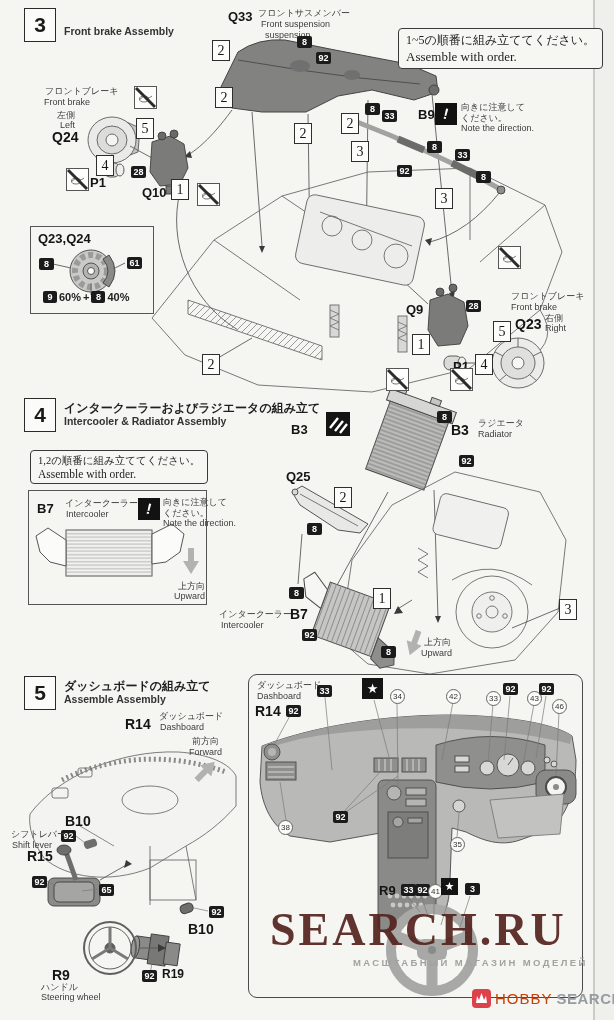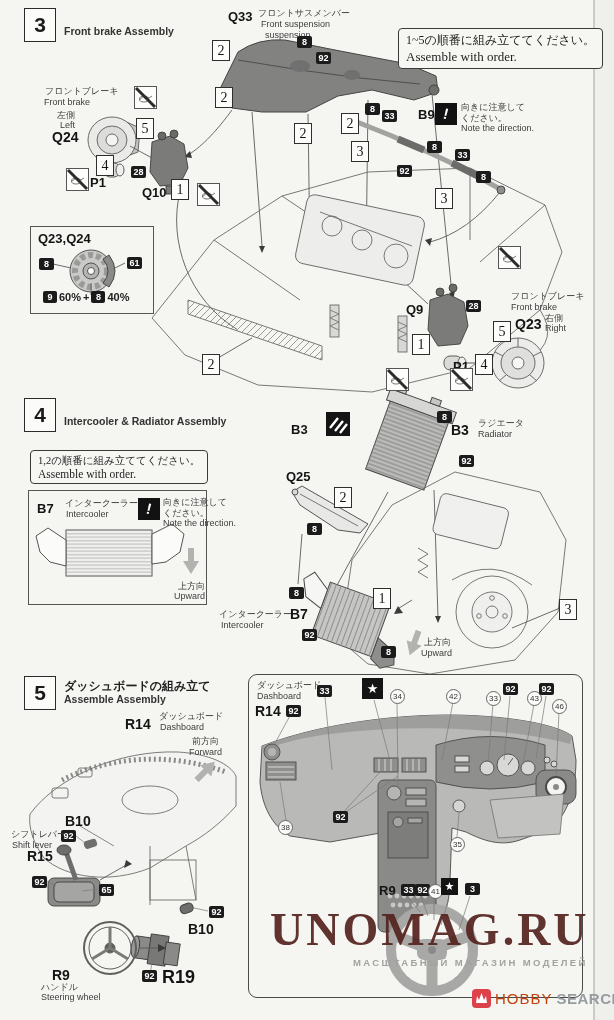--- a/index.html
+++ b/index.html
@@ -366,20 +366,21 @@
       <span class="chip">9</span>
       <span>60%</span>
       <span>+</span>
       <span class="chip">8</span>
       <span>40%</span>
     </div>
   </div>
 
   <div class="sec-head" style="left:24px;top:398px;width:340px;height:34px">
     <div class="sec-num">4</div>
+    <div class="sec-tjp">インタークーラーおよびラジエータの組み立て</div>
     <div class="sec-ten">Intercooler &amp; Radiator Assembly</div>
   </div>
   <div class="note-box small" style="left:30px;top:450px">
     <div class="note-jp">1,2の順番に組み立ててください。</div>
     <div class="note-en">Assemble with order.</div>
   </div>
   <div class="b7-box"></div>
 
   <div class="sec-head" style="left:24px;top:676px;width:300px;height:34px">
     <div class="sec-num">5</div>
@@ -530,21 +531,21 @@
       <span class="m-en" style="left: 12px; top: 840px;">Shift lever</span>
       <span class="m-part" style="left: 27px; top: 848px; font-size: 14px;">R15</span>
       <span class="m-paint" style="left: 32px; top: 876px;">92</span>
       <span class="m-paint" style="left: 99px; top: 884px;">65</span>
       <span class="m-paint" style="left: 209px; top: 906px;">92</span>
       <span class="m-part" style="left: 188px; top: 921px; font-size: 14px;">B10</span>
       <span class="m-part" style="left: 52px; top: 967px; font-size: 14px;">R9</span>
       <span class="m-jp" style="left: 41px; top: 981px;">ハンドル</span>
       <span class="m-en" style="left: 41px; top: 992px;">Steering wheel</span>
       <span class="m-paint" style="left: 142px; top: 970px;">92</span>
-      <span class="m-part" style="left: 162px; top: 967px; font-size: 18px;">R19</span>
+      <span class="m-part" style="left: 162px; top: 967px; font-size: 12px;">R19</span>
       <span class="m-jp" style="left: 257px; top: 679px;">ダッシュボード</span>
       <span class="m-en" style="left: 257px; top: 691px;">Dashboard</span>
       <span class="m-part" style="left: 255px; top: 703px; font-size: 14px;">R14</span>
       <span class="m-paint" style="left: 286px; top: 705px;">92</span>
       <span class="m-paint" style="left: 317px; top: 685px;">33</span>
       <span class="m-star" style="left: 362px; top: 678px;">★</span>
       <span class="m-circle" style="left: 390px; top: 689px;">34</span>
       <span class="m-circle" style="left: 446px; top: 689px;">42</span>
       <span class="m-circle" style="left: 486px; top: 691px;">33</span>
       <span class="m-paint" style="left: 503px; top: 683px;">92</span>
@@ -555,21 +556,21 @@
       <span class="m-paint" style="left: 333px; top: 811px;">92</span>
       <span class="m-circle" style="left: 450px; top: 837px;">35</span>
       <span class="m-part" style="left: 379px; top: 883px; font-size: 13px;">R9</span>
       <span class="m-paint" style="left: 401px; top: 884px;">33</span>
       <span class="m-paint" style="left: 415px; top: 884px;">92</span>
       <span class="m-circle" style="left: 428px; top: 884px;">41</span>
       <span class="m-star" style="left: 441px; top: 878px; width: 17px; height: 17px; line-height: 17px; font-size: 11px;">★</span>
       <span class="m-paint" style="left: 465px; top: 883px;">3</span>
     </div>
 
-  <div class="wm">UNOMAG.RU</div>
+  <div class="wm">SEARCH.RU</div>
   <div class="wm-sub">МАСШТАБНЫЙ МАГАЗИН МОДЕЛЕЙ</div>
   <div class="hslogo">
     <span class="hs-icon">
       <svg width="19" height="19" viewBox="0 0 19 19" style="position:absolute;left:0;top:0">
           <path d="M4,14 L5,7 L7,11 L9.5,4 L12,11 L14,7 L15,14 Z" fill="#fff"></path>
         </svg>
     </span>
     <span class="hs-hobby">HOBBY</span>
     <span class="hs-search">SEARCH</span>
   </div>

